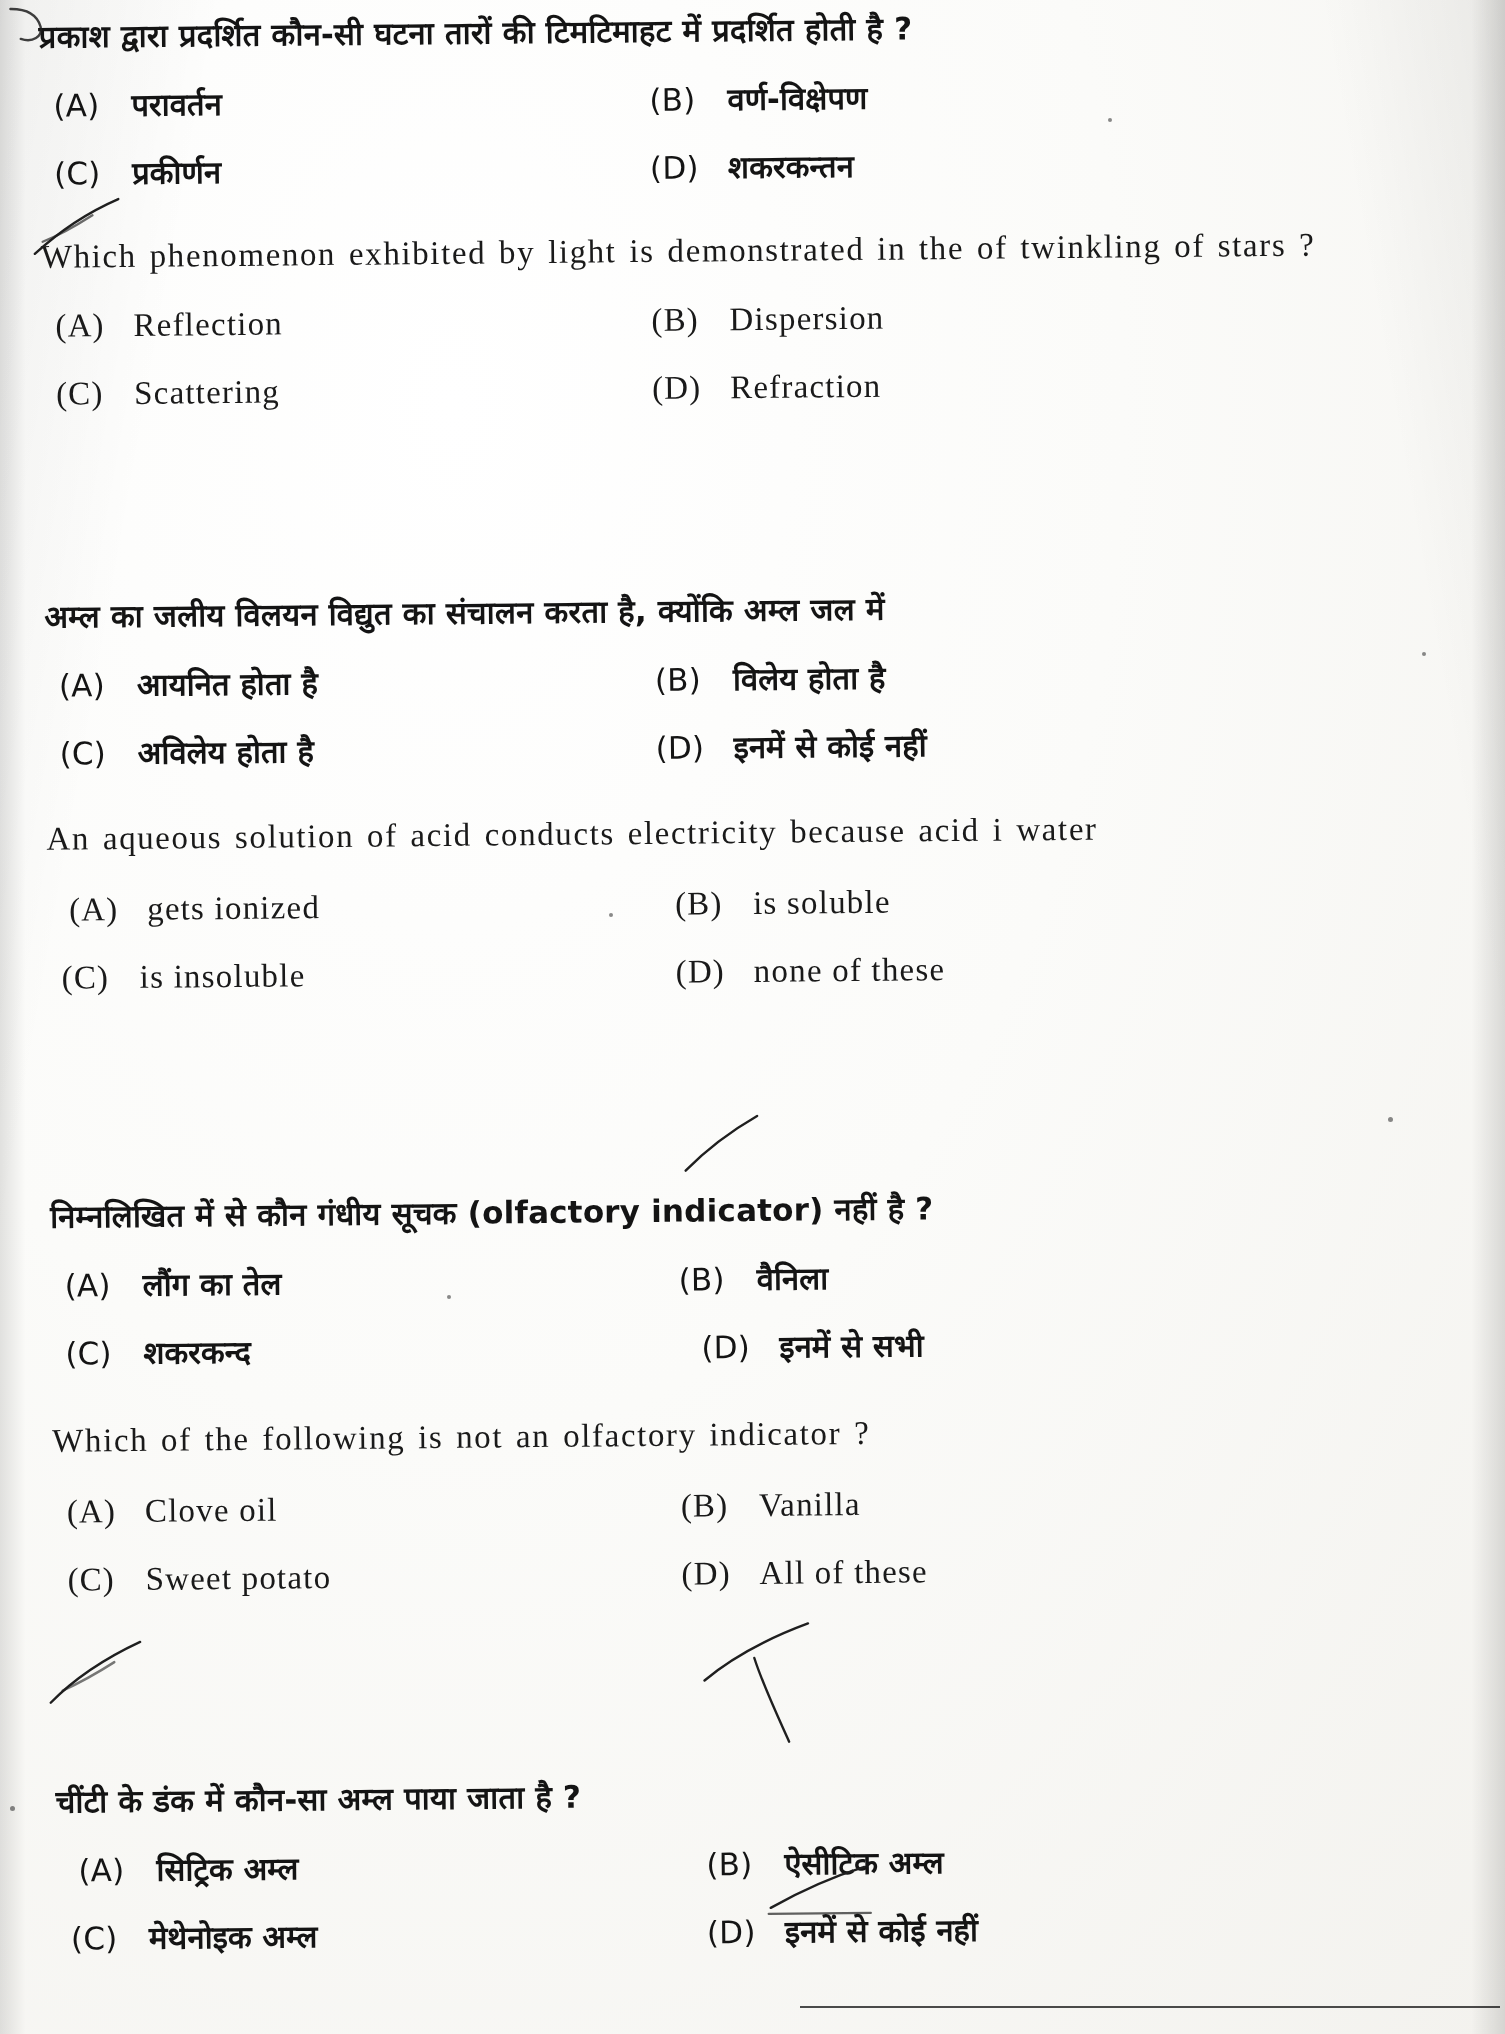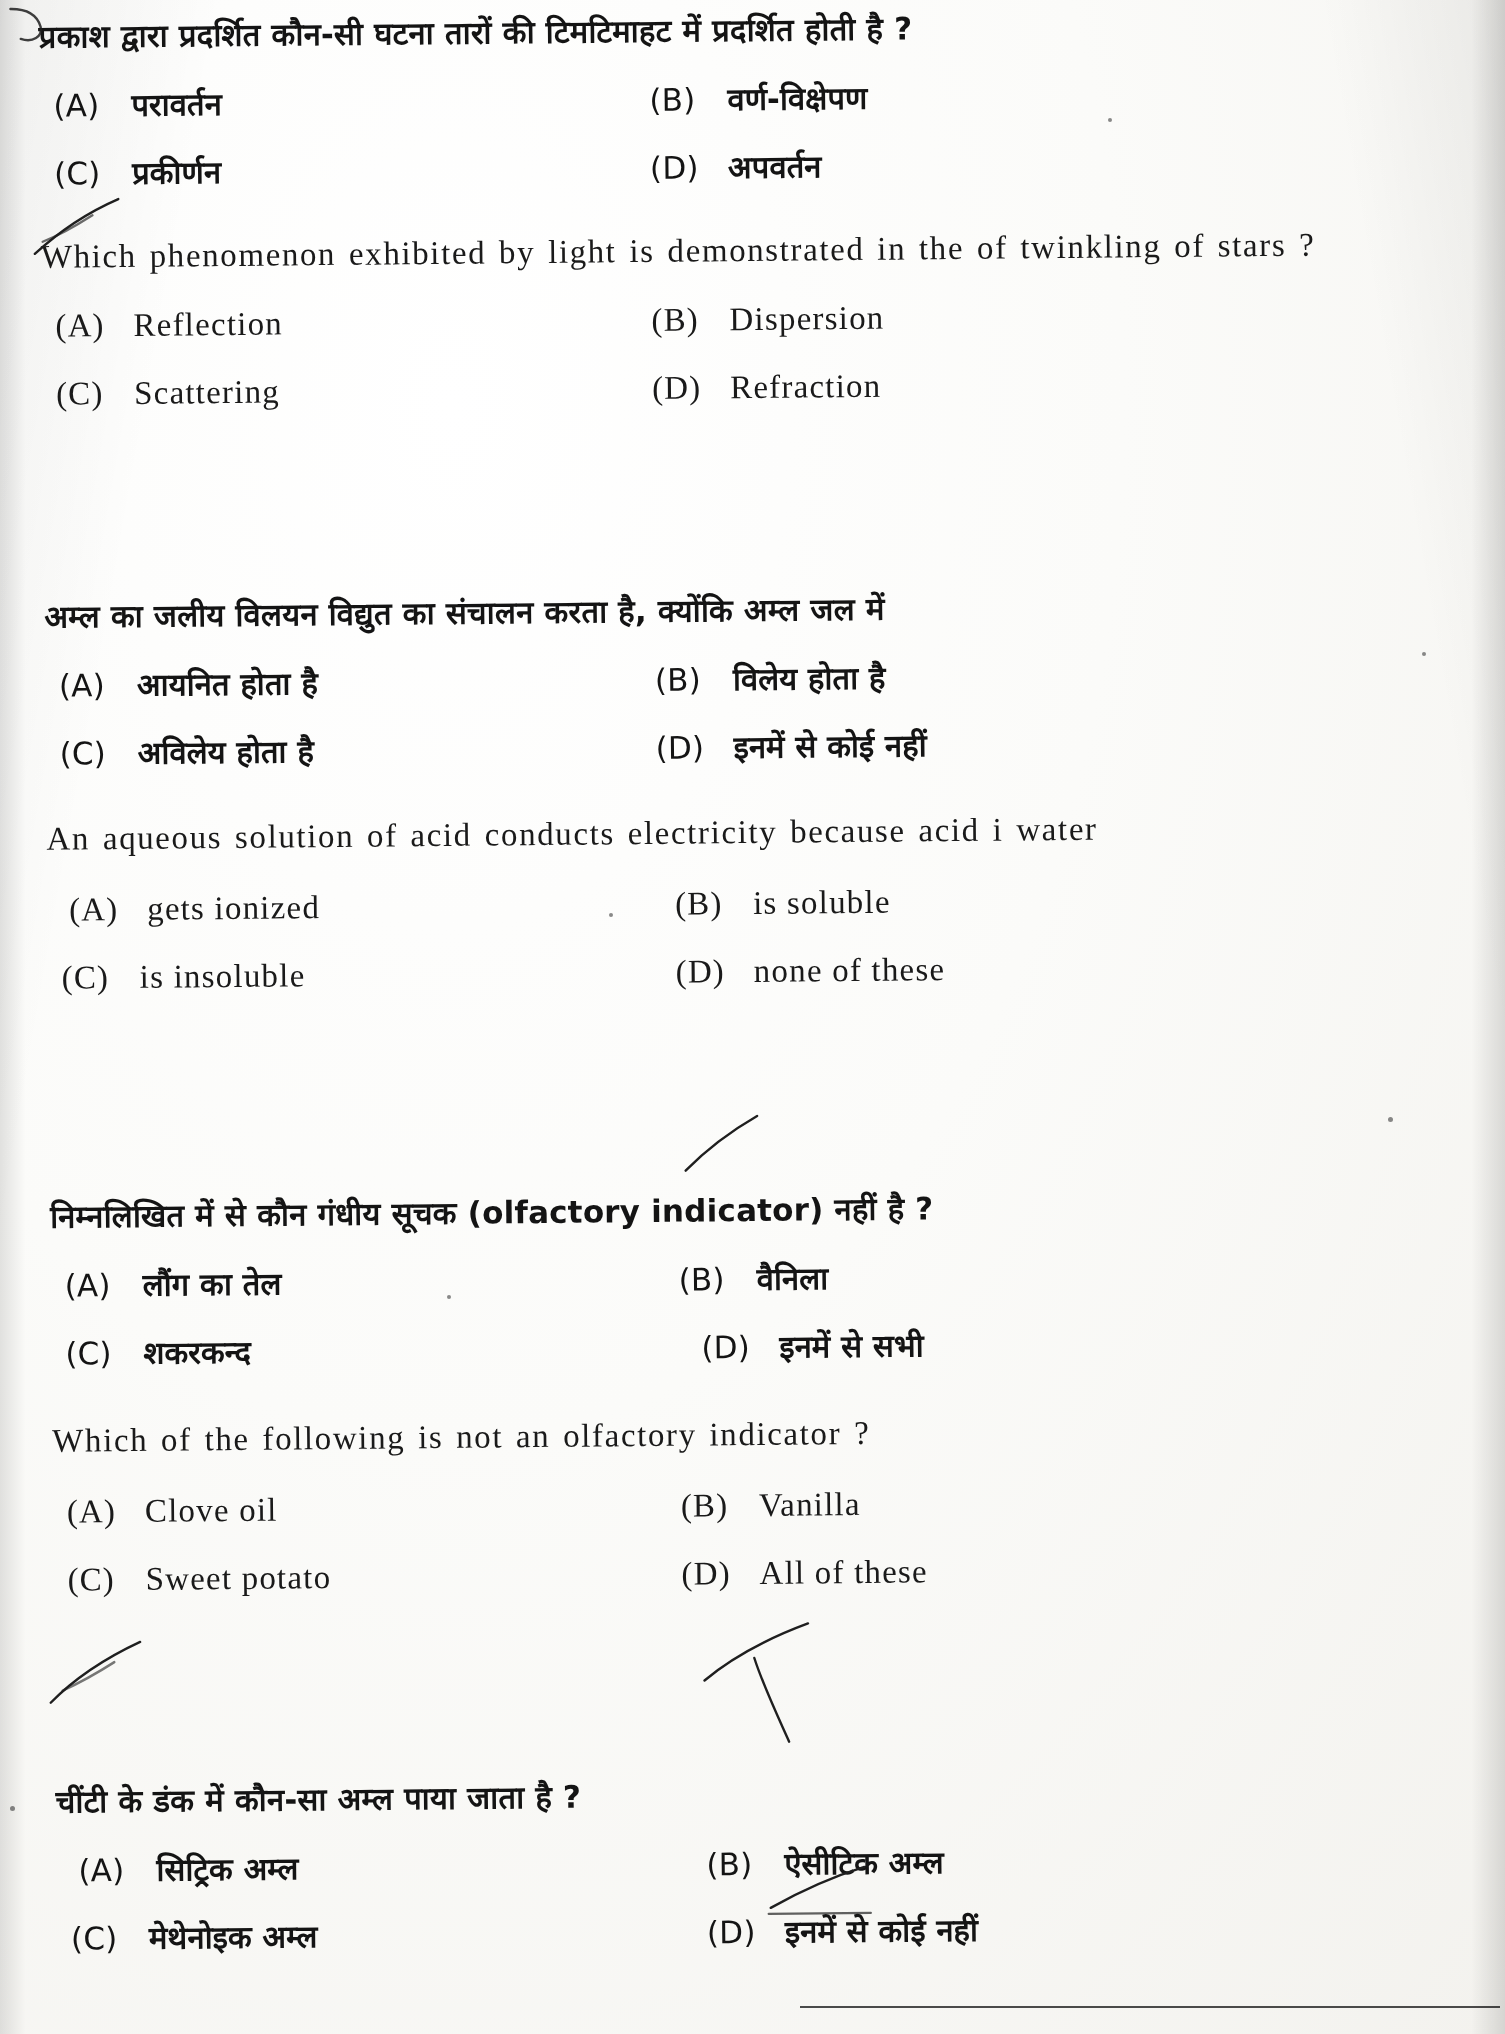--- a/index.html
+++ b/index.html
@@ -165,21 +165,21 @@
           <span class="opt-hindi">वर्ण-विक्षेपण</span>
         </div>
       </div>
       <div class="opt-row">
         <div class="opt col-a">
           <span class="opt-label hindi">(C)</span>
           <span class="opt-hindi">प्रकीर्णन</span>
         </div>
         <div class="opt col-b">
           <span class="opt-label hindi">(D)</span>
-          <span class="opt-hindi">अपवर्तन</span>
+          <span class="opt-hindi">शकरकन्तन</span>
         </div>
       </div>
     </div>
 
     <div class="eng eng-stem" style="margin-top: 14px; width: 1380px;">Which phenomenon exhibited by light is demonstrated in the of twinkling of stars ?</div>
 
     <div class="opts" style="margin-top: 22px;">
       <div class="opt-row">
         <div class="opt col-a">
           <span class="opt-label eng">(A)</span>

